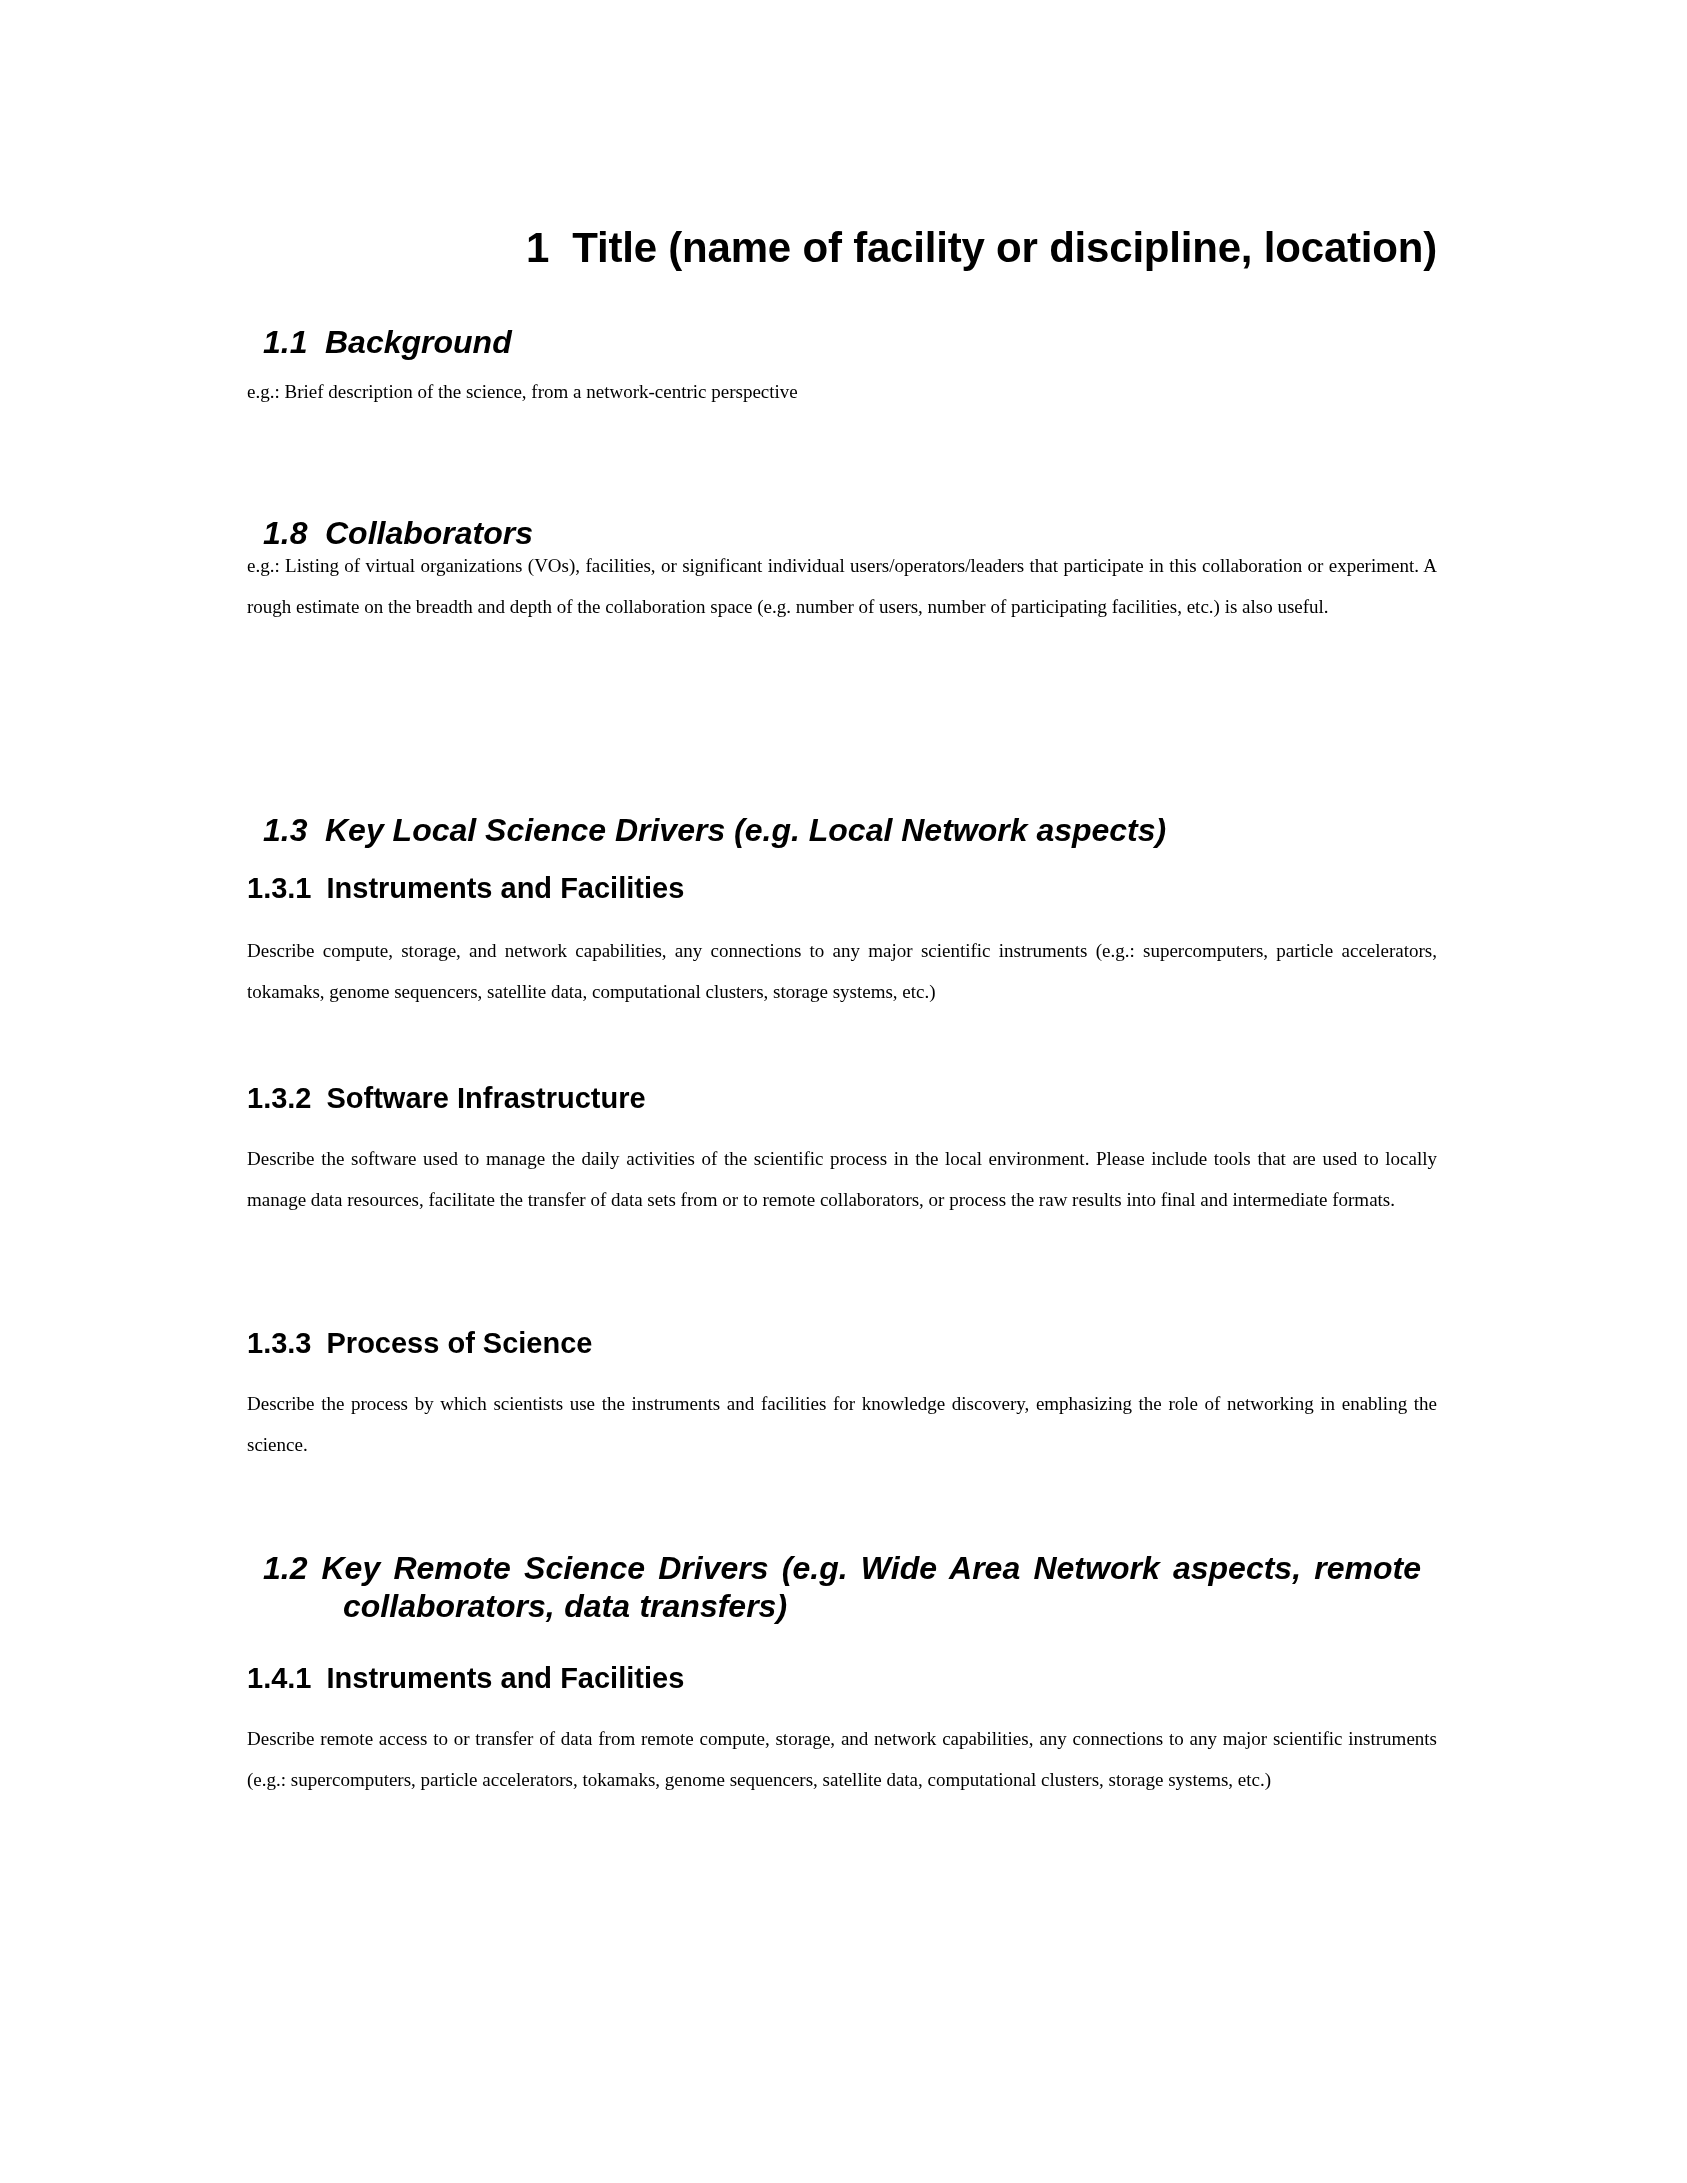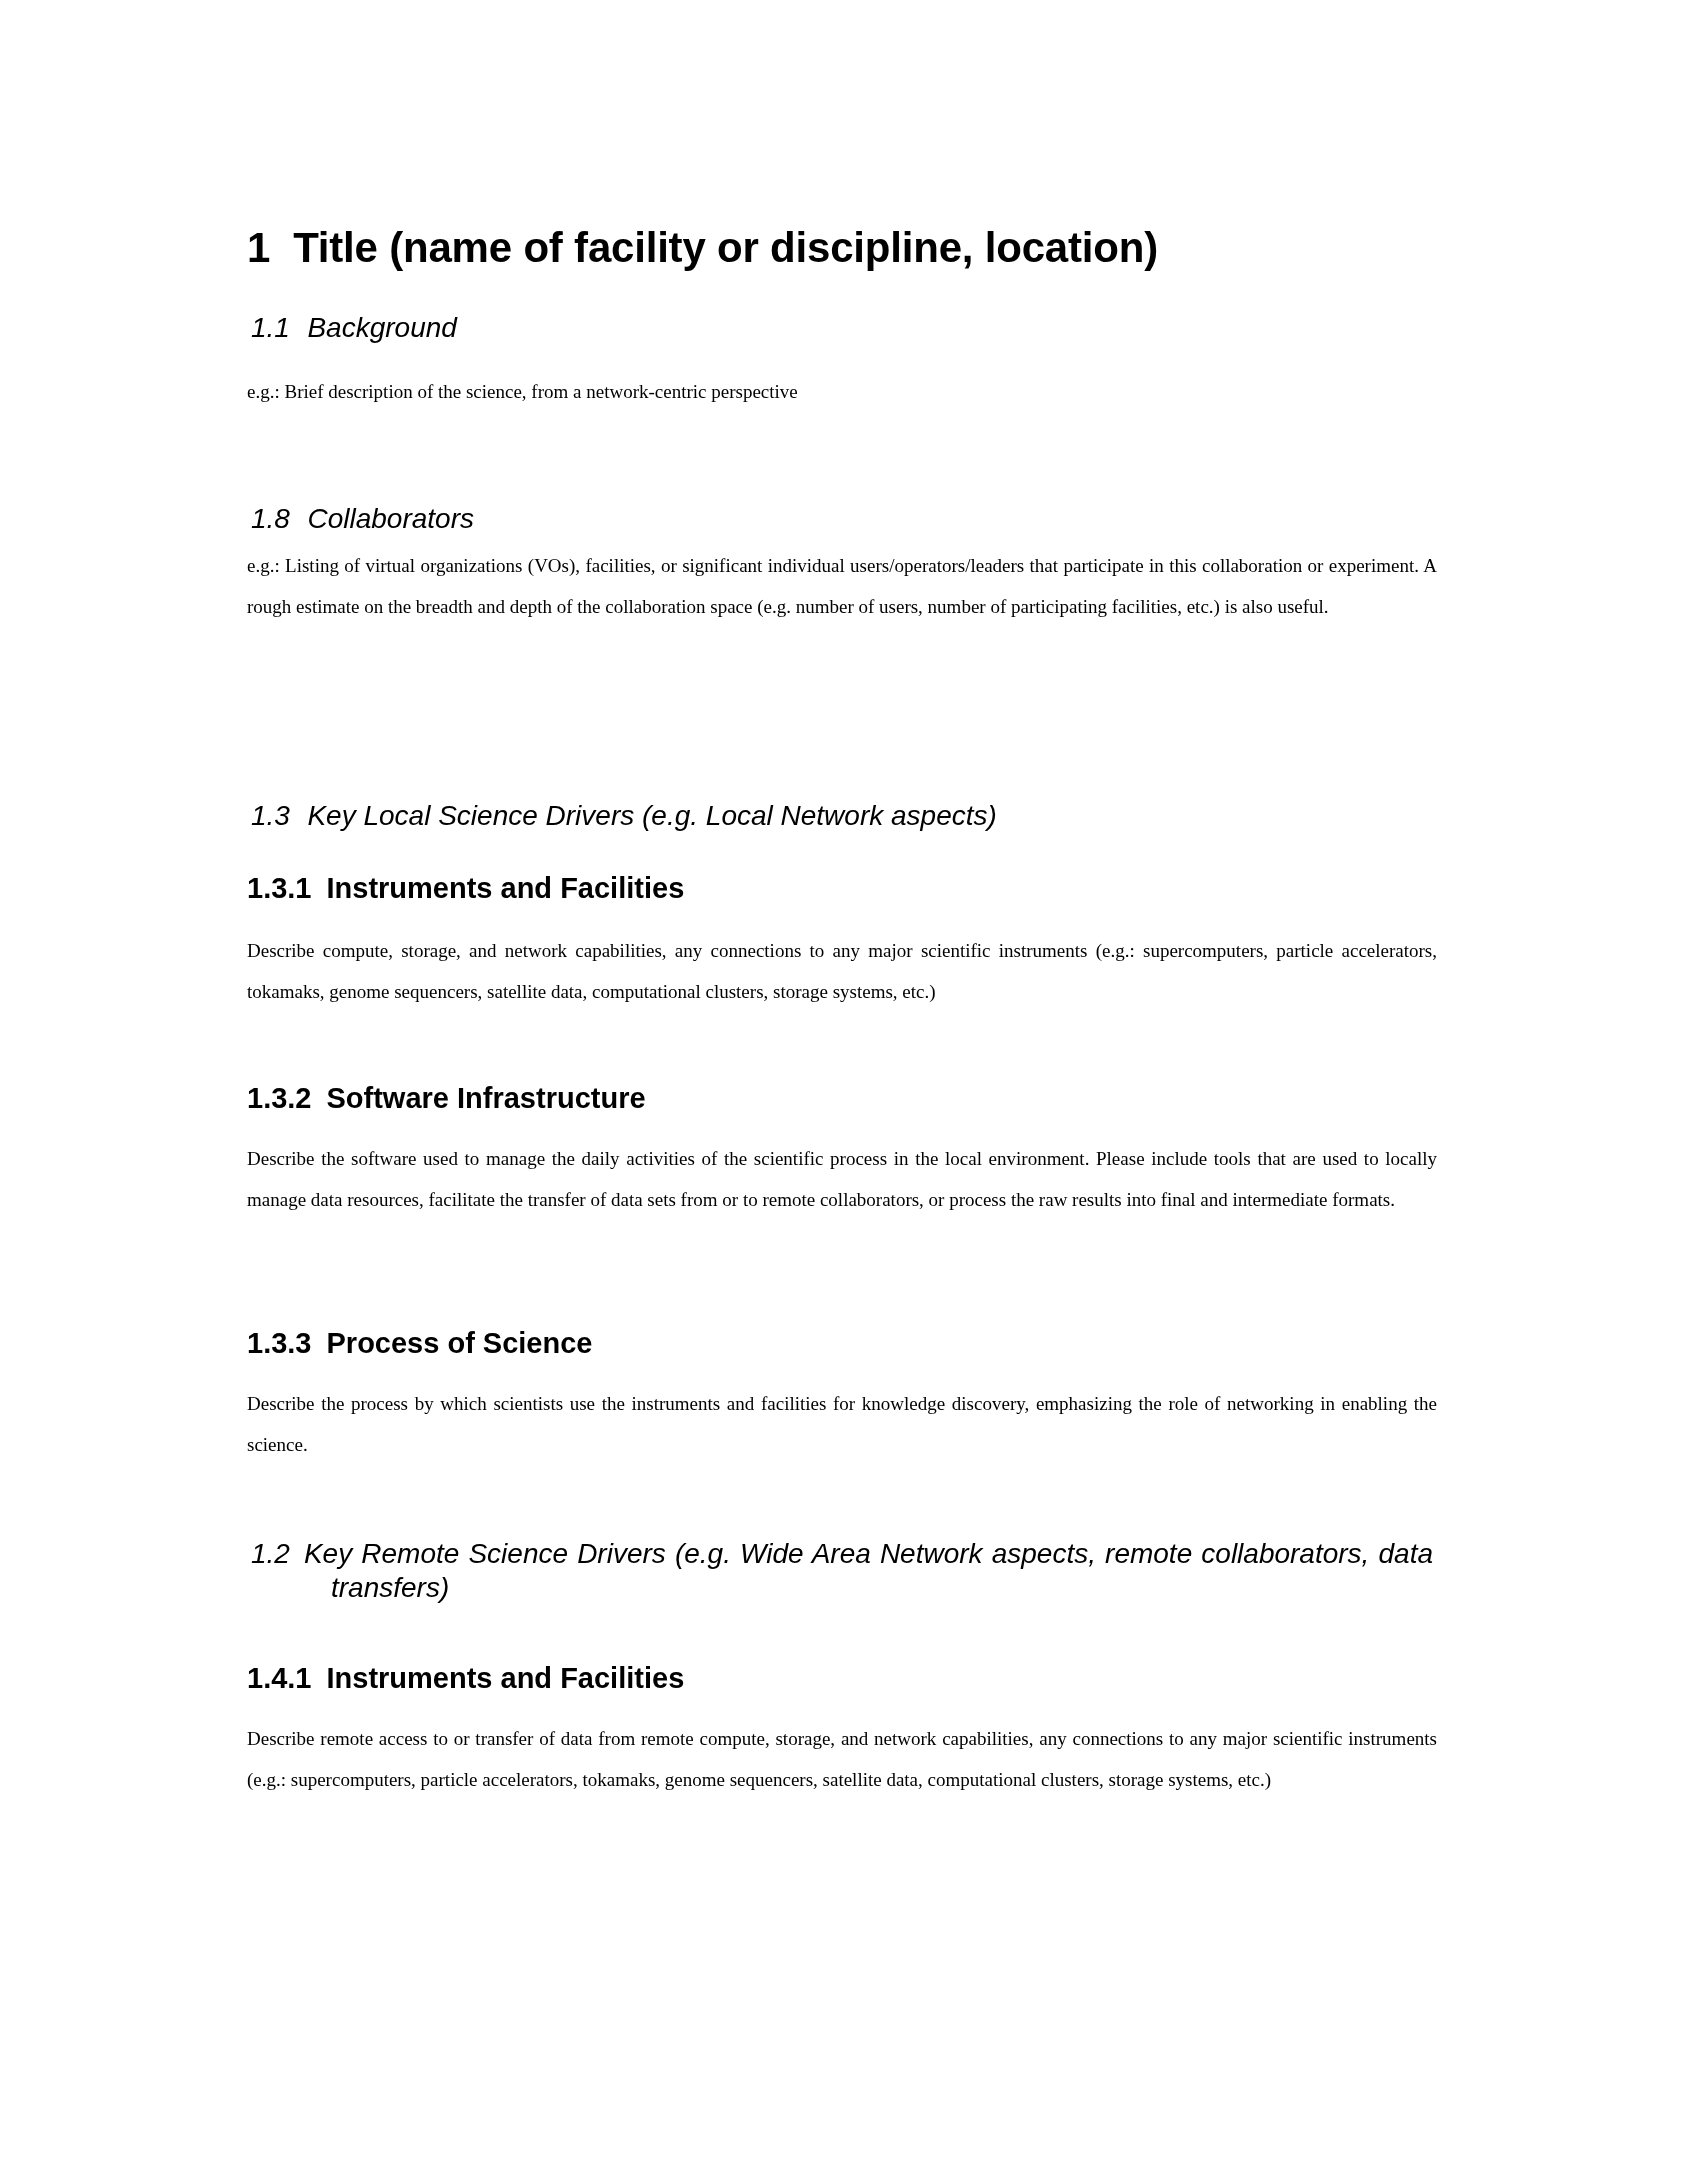--- a/index.html
+++ b/index.html
@@ -26,32 +26,33 @@
     font-family: "Liberation Sans", sans-serif;
     font-weight: bold;
     font-style: normal;
     font-size: 42px;
     line-height: 1.18;
     color: #000000;
     margin: 0;
     padding: 0;
     letter-spacing: -0.2px;
     white-space: pre;
+    text-align: right;
   }
   .h1 .num { }
   .h1 .gap { display: inline-block; width: 23px; }
 
   .h2 {
     font-family: "Liberation Sans", sans-serif;
-    font-weight: normal;
+    font-weight: bold;
     font-style: italic;
-    font-size: 28px;
+    font-size: 32px;
     line-height: 1.2;
     color: #000000;
-    margin: 4px;
+    margin: 16px;
     padding: 0;
     white-space: pre;
   }
   .h2 .gap { display: inline-block; width: 17.5px; }
 
   
   .h2.justified {
     white-space: normal;
     text-align: justify;
     text-align-last: left;

